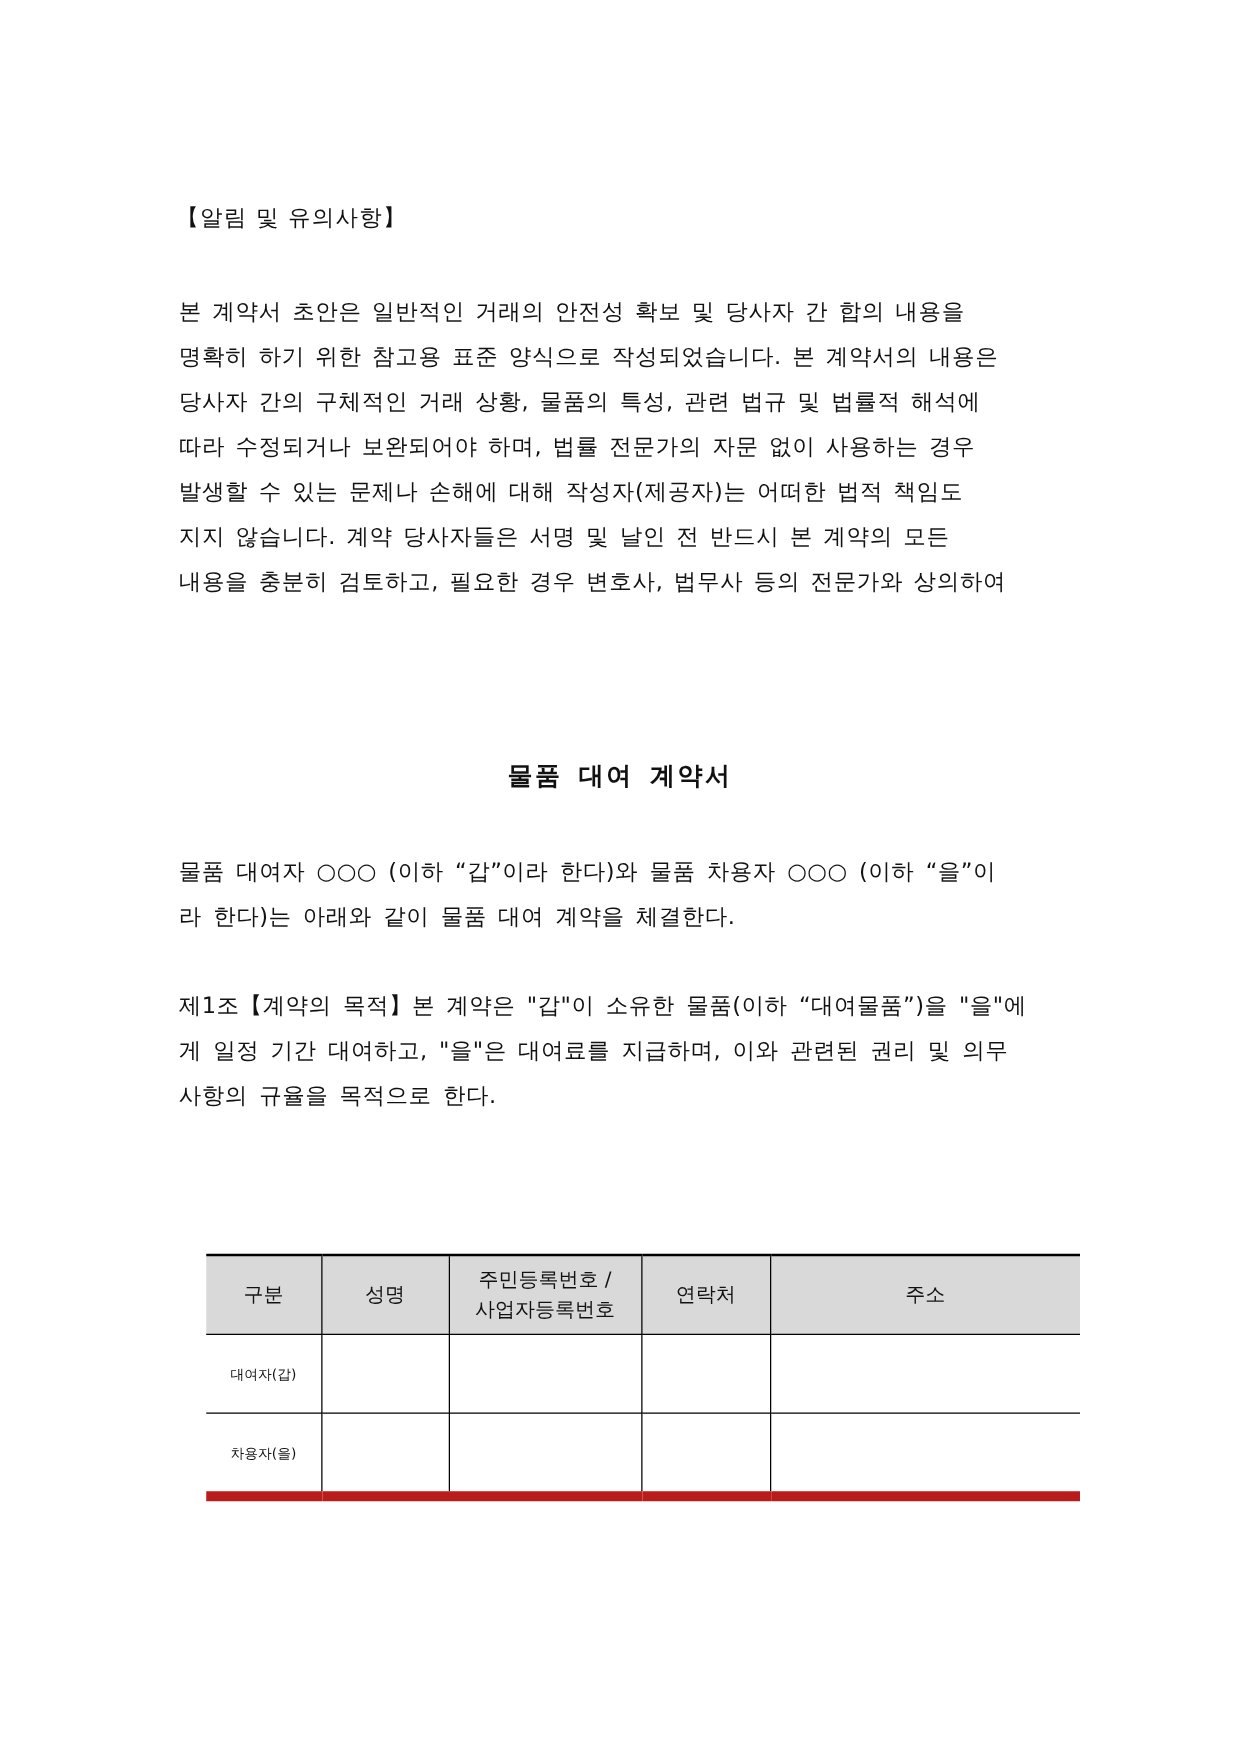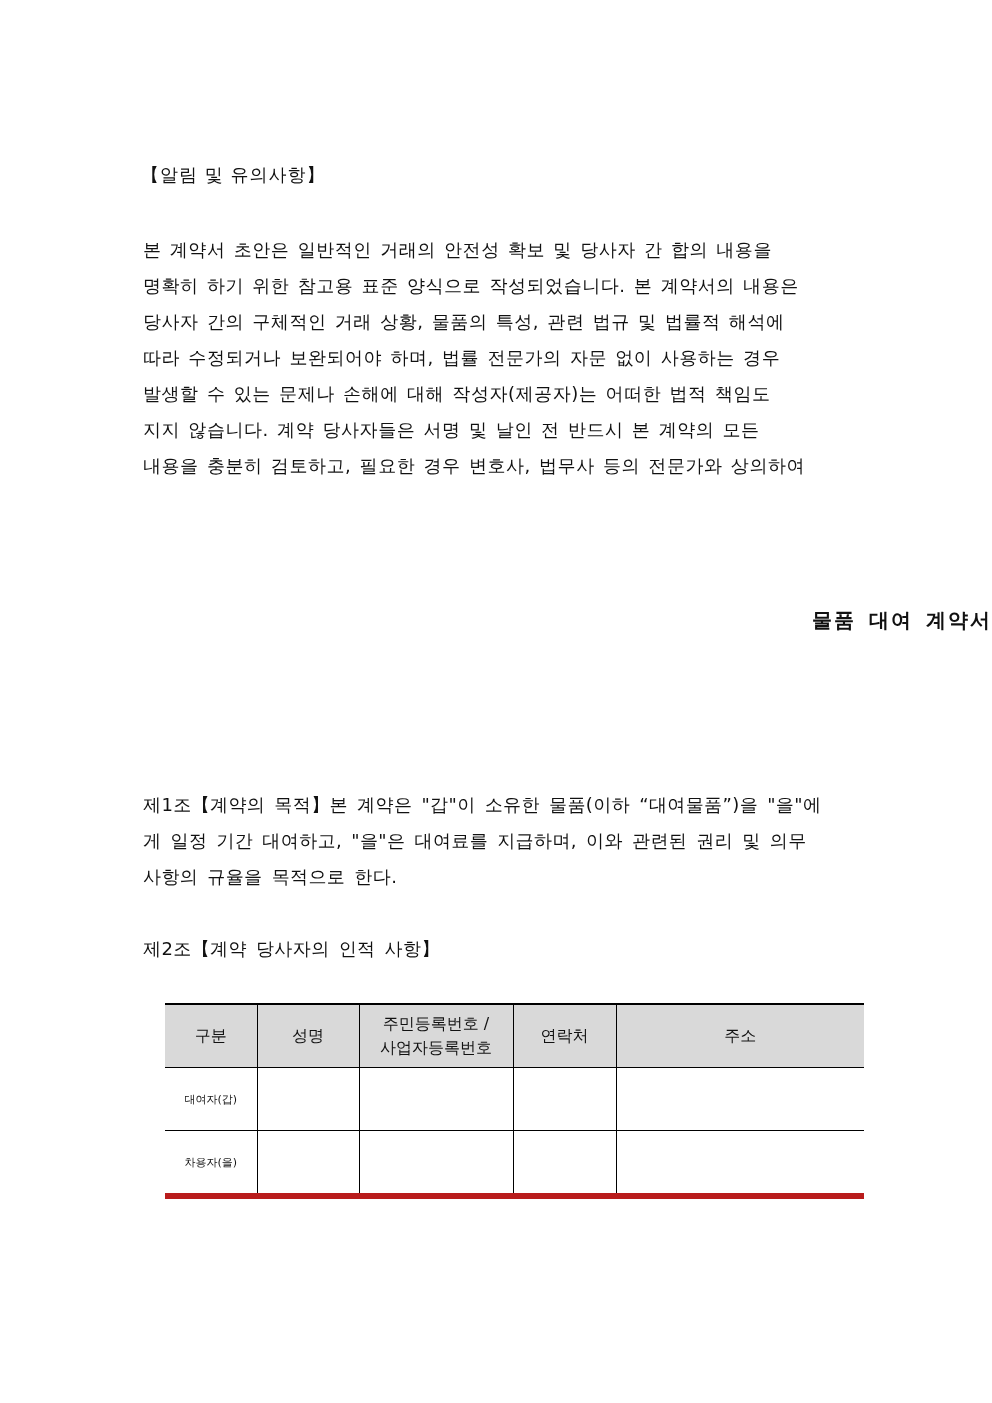--- a/index.html
+++ b/index.html
@@ -13,21 +13,21 @@
     position: absolute; left: 141px; top: 162px;
     font-size: 18px; letter-spacing: 1px; line-height: 26px; white-space: nowrap;
   }
   .notice-body { position: absolute; left: 143px; top: 232px; width: 720px; }
   .notice-line {
     font-size: 18px; line-height: 36px; height: 36px; white-space: nowrap;
     letter-spacing: 0.55px; word-spacing: 2px;
   }
   .doc-title {
     position: absolute; left: 0; width: 992px; top: 605px;
-    text-align: right; font-size: 20px; font-weight: bold; letter-spacing: 2px; word-spacing: 4px;
+    text-align: center; font-size: 20px; font-weight: bold; letter-spacing: 2px; word-spacing: 4px;
     line-height: 30px;
   }
   .para { position: absolute; left: 143px; width: 710px; }
   .para-line {
     font-size: 18px; line-height: 36px; height: 36px; white-space: nowrap;
     letter-spacing: 0.4px; word-spacing: 3px;
   }
   .intro { top: 680px; }
   .art1 { top: 787px; }
   .art2 { top: 931px; }
@@ -43,21 +43,21 @@
     text-align: center; vertical-align: middle; padding: 0;
     font-weight: normal;
   }
   table.party-table tr > *:first-child { border-left: none; }
   table.party-table tr > *:last-child { border-right: none; }
   table.party-table thead th {
     background: #d9d9d9; height: 62px; border-top: 2px solid #000;
     line-height: 24px;
   }
   table.party-table tbody td { height: 62px; }
-  table.party-table tbody tr:last-child td { border-bottom: 6px solid #b91c1c; }
+  table.party-table tbody tr:last-child td { border-bottom: 8px solid #b91c1c; }
   .rowhead { font-size: 11px; }
 </style>
 </head>
 <body>
 
 <div class="page">
 
   <div class="notice-title">【알림 및 유의사항】</div>
 
   <div class="notice-body">
@@ -65,30 +65,31 @@
     <div class="notice-line">명확히 하기 위한 참고용 표준 양식으로 작성되었습니다. 본 계약서의 내용은</div>
     <div class="notice-line">당사자 간의 구체적인 거래 상황, 물품의 특성, 관련 법규 및 법률적 해석에</div>
     <div class="notice-line">따라 수정되거나 보완되어야 하며, 법률 전문가의 자문 없이 사용하는 경우</div>
     <div class="notice-line">발생할 수 있는 문제나 손해에 대해 작성자(제공자)는 어떠한 법적 책임도</div>
     <div class="notice-line">지지 않습니다. 계약 당사자들은 서명 및 날인 전 반드시 본 계약의 모든</div>
     <div class="notice-line">내용을 충분히 검토하고, 필요한 경우 변호사, 법무사 등의 전문가와 상의하여</div>
   </div>
 
   <div class="doc-title">물품 대여 계약서</div>
 
+  <div class="para intro">
+    <div class="para-line">물품 대여자 ○○○ (이하 “갑”이라 한다)와 물품 차용자 ○○○ (이하 “을”이</div>
+    <div class="para-line">라 한다)는 아래와 같이 물품 대여 계약을 체결한다.</div>
+  </div>
 
   <div class="para art1">
     <div class="para-line">제1조【계약의 목적】본 계약은 "갑"이 소유한 물품(이하 “대여물품”)을 "을"에</div>
     <div class="para-line">게 일정 기간 대여하고, "을"은 대여료를 지급하며, 이와 관련된 권리 및 의무</div>
     <div class="para-line">사항의 규율을 목적으로 한다.</div>
   </div>
 
-  <div class="para art2">
-    <div class="para-line">제2조【계약 당사자의 인적 사항】</div>
-  </div>
 
   <table class="party-table">
     <colgroup>
       <col style="width:92px">
       <col style="width:102px">
       <col style="width:154px">
       <col style="width:103px">
       <col style="width:248px">
     </colgroup>
     <thead>

